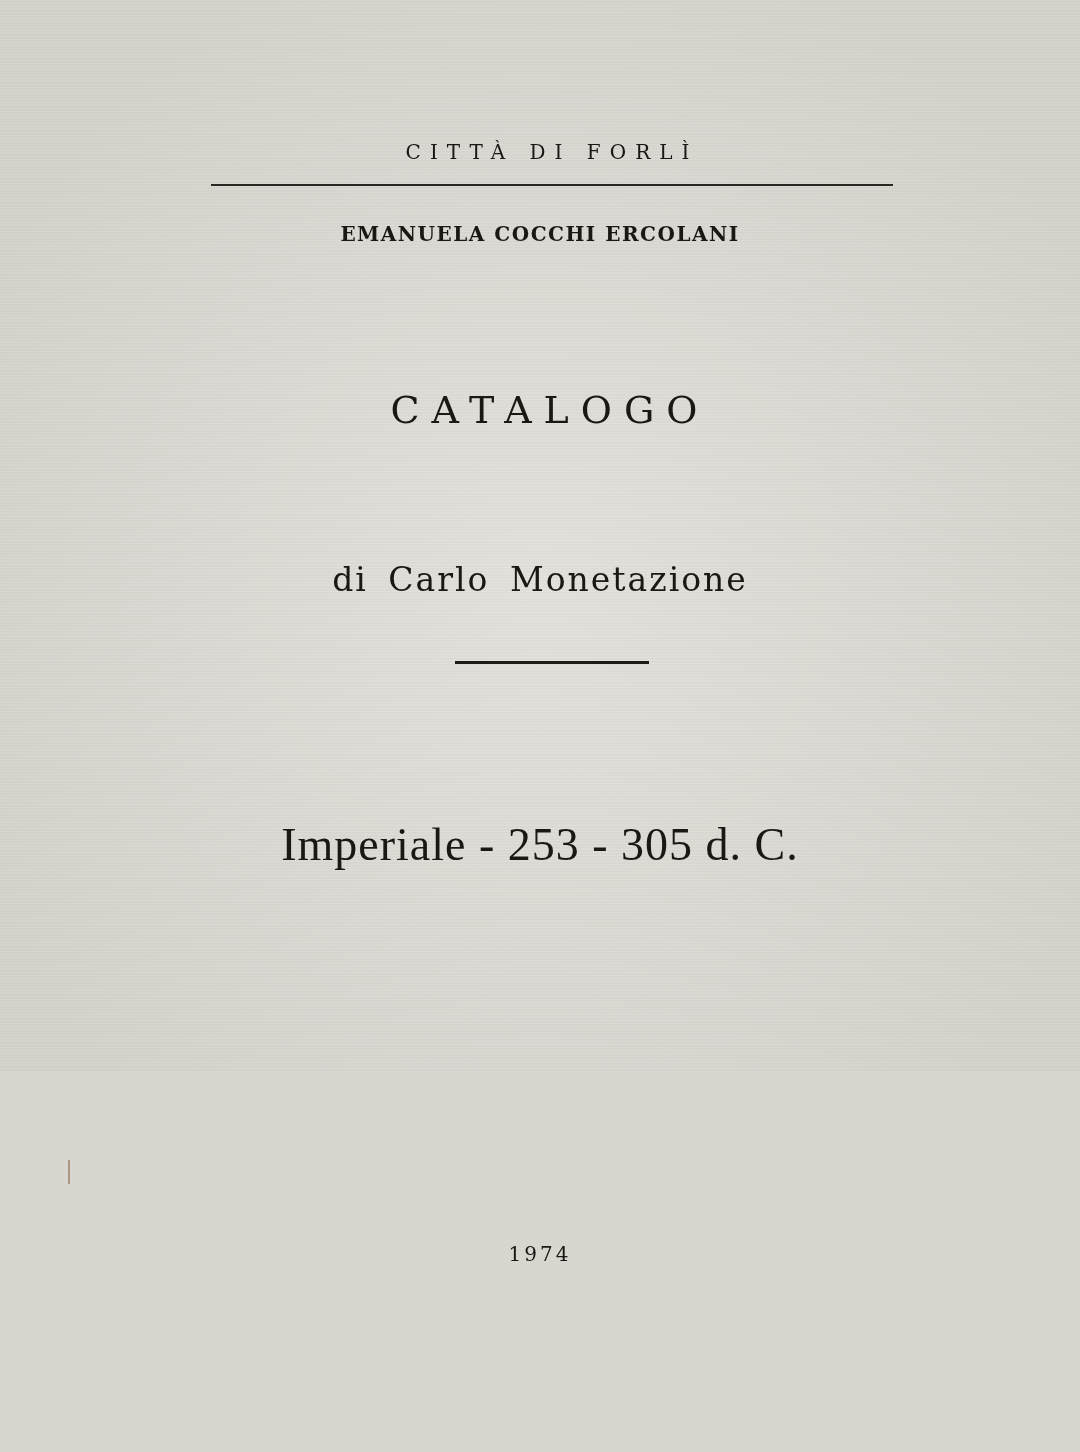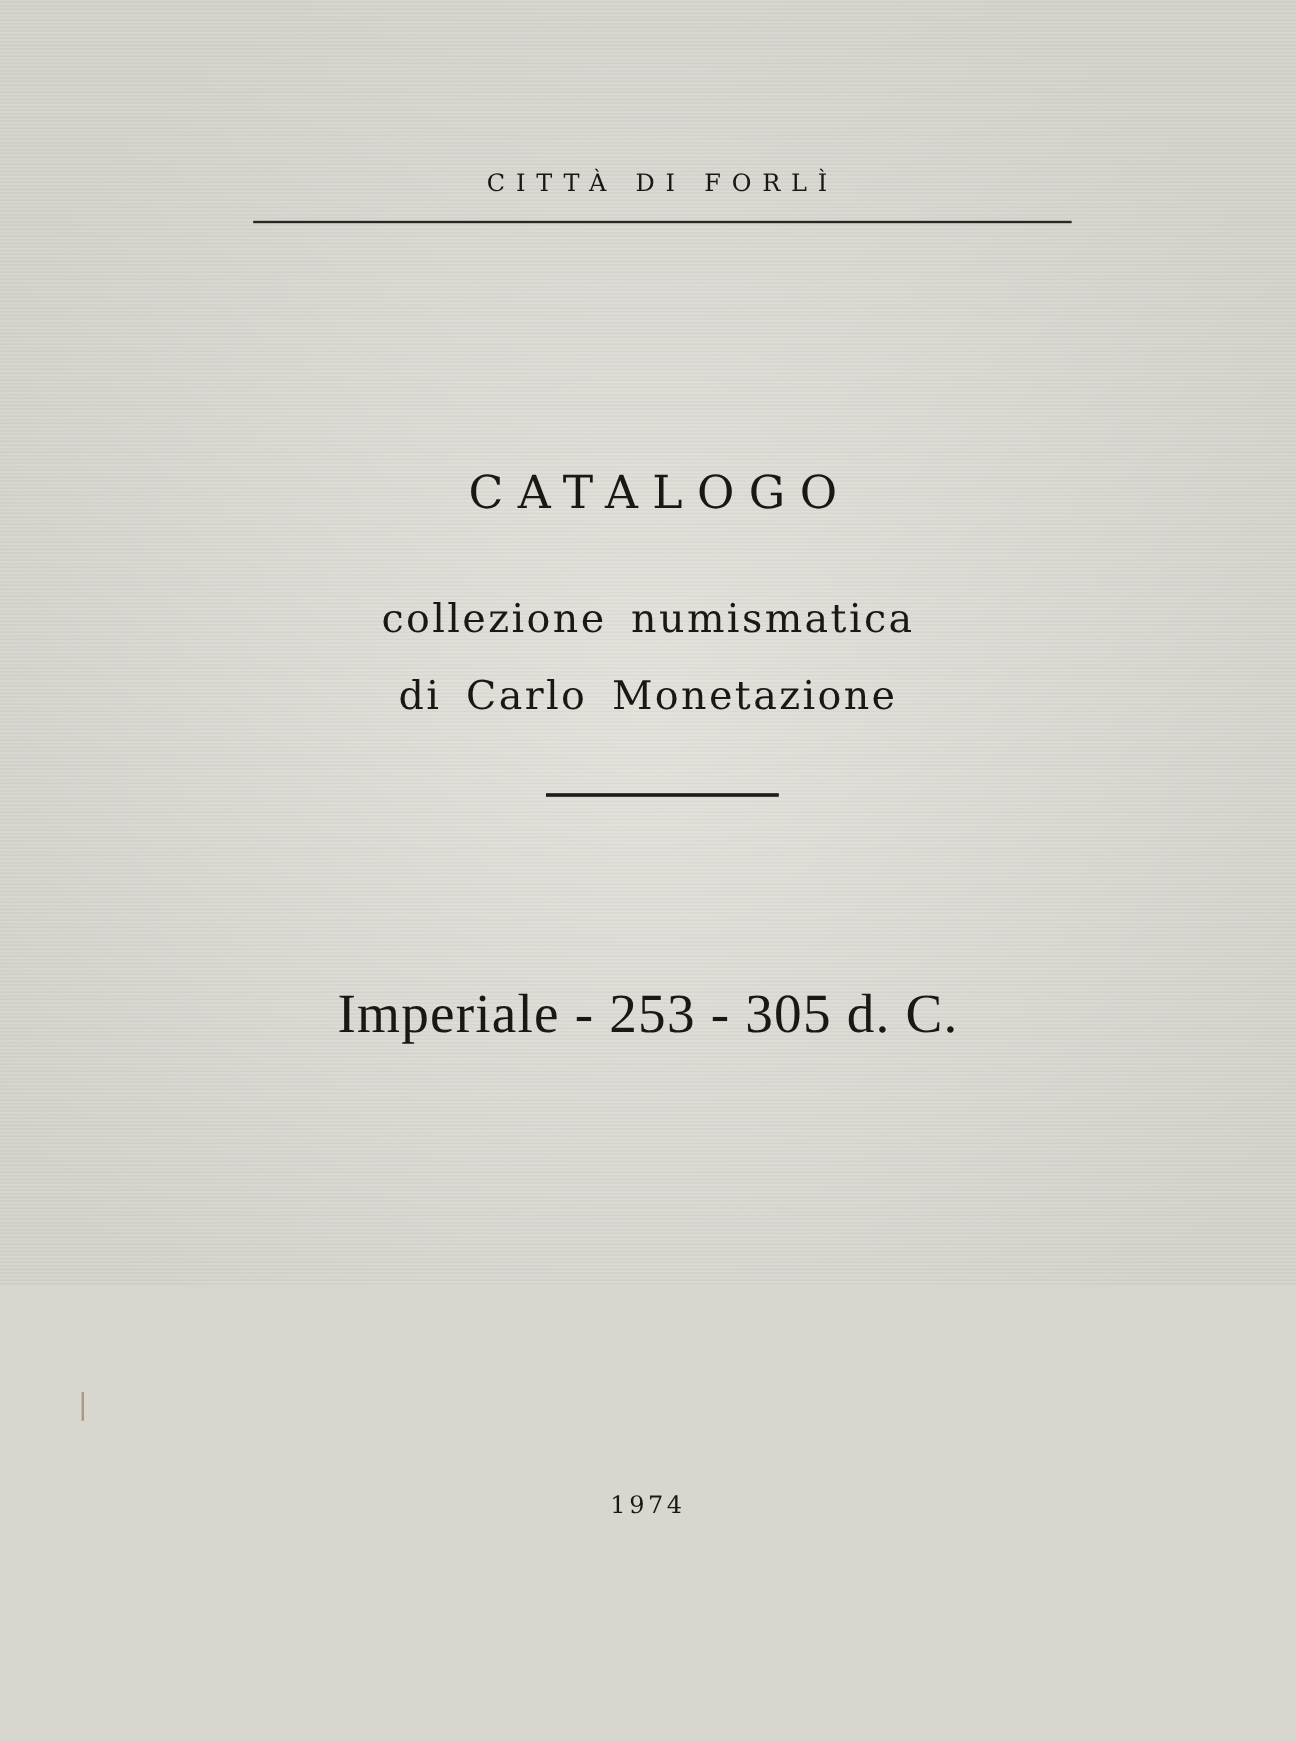--- a/index.html
+++ b/index.html
@@ -109,23 +109,23 @@
       height: 24px;
       background: rgba(120,90,60,0.5);
     }
   </style>
 </head>
 <body>
 
 <div class="cover">
   <div class="abs city">CITTÀ DI FORLÌ</div>
   <div class="rule-top"></div>
+  <div class="abs author">EMANUELA COCCHI ERCOLANI</div>
 
   <div class="abs catalogo">CATALOGO</div>
-  <div class="abs collezione">collezione numismatica</div>
   <div class="abs carlo">di Carlo Monetazione</div>
 
   <div class="rule-mid"></div>
 
   <div class="abs imperiale">Imperiale - 253 - 305 d. C.</div>
 
   <div class="abs year">1974</div>
 
   <div class="speck"></div>
 </div>

